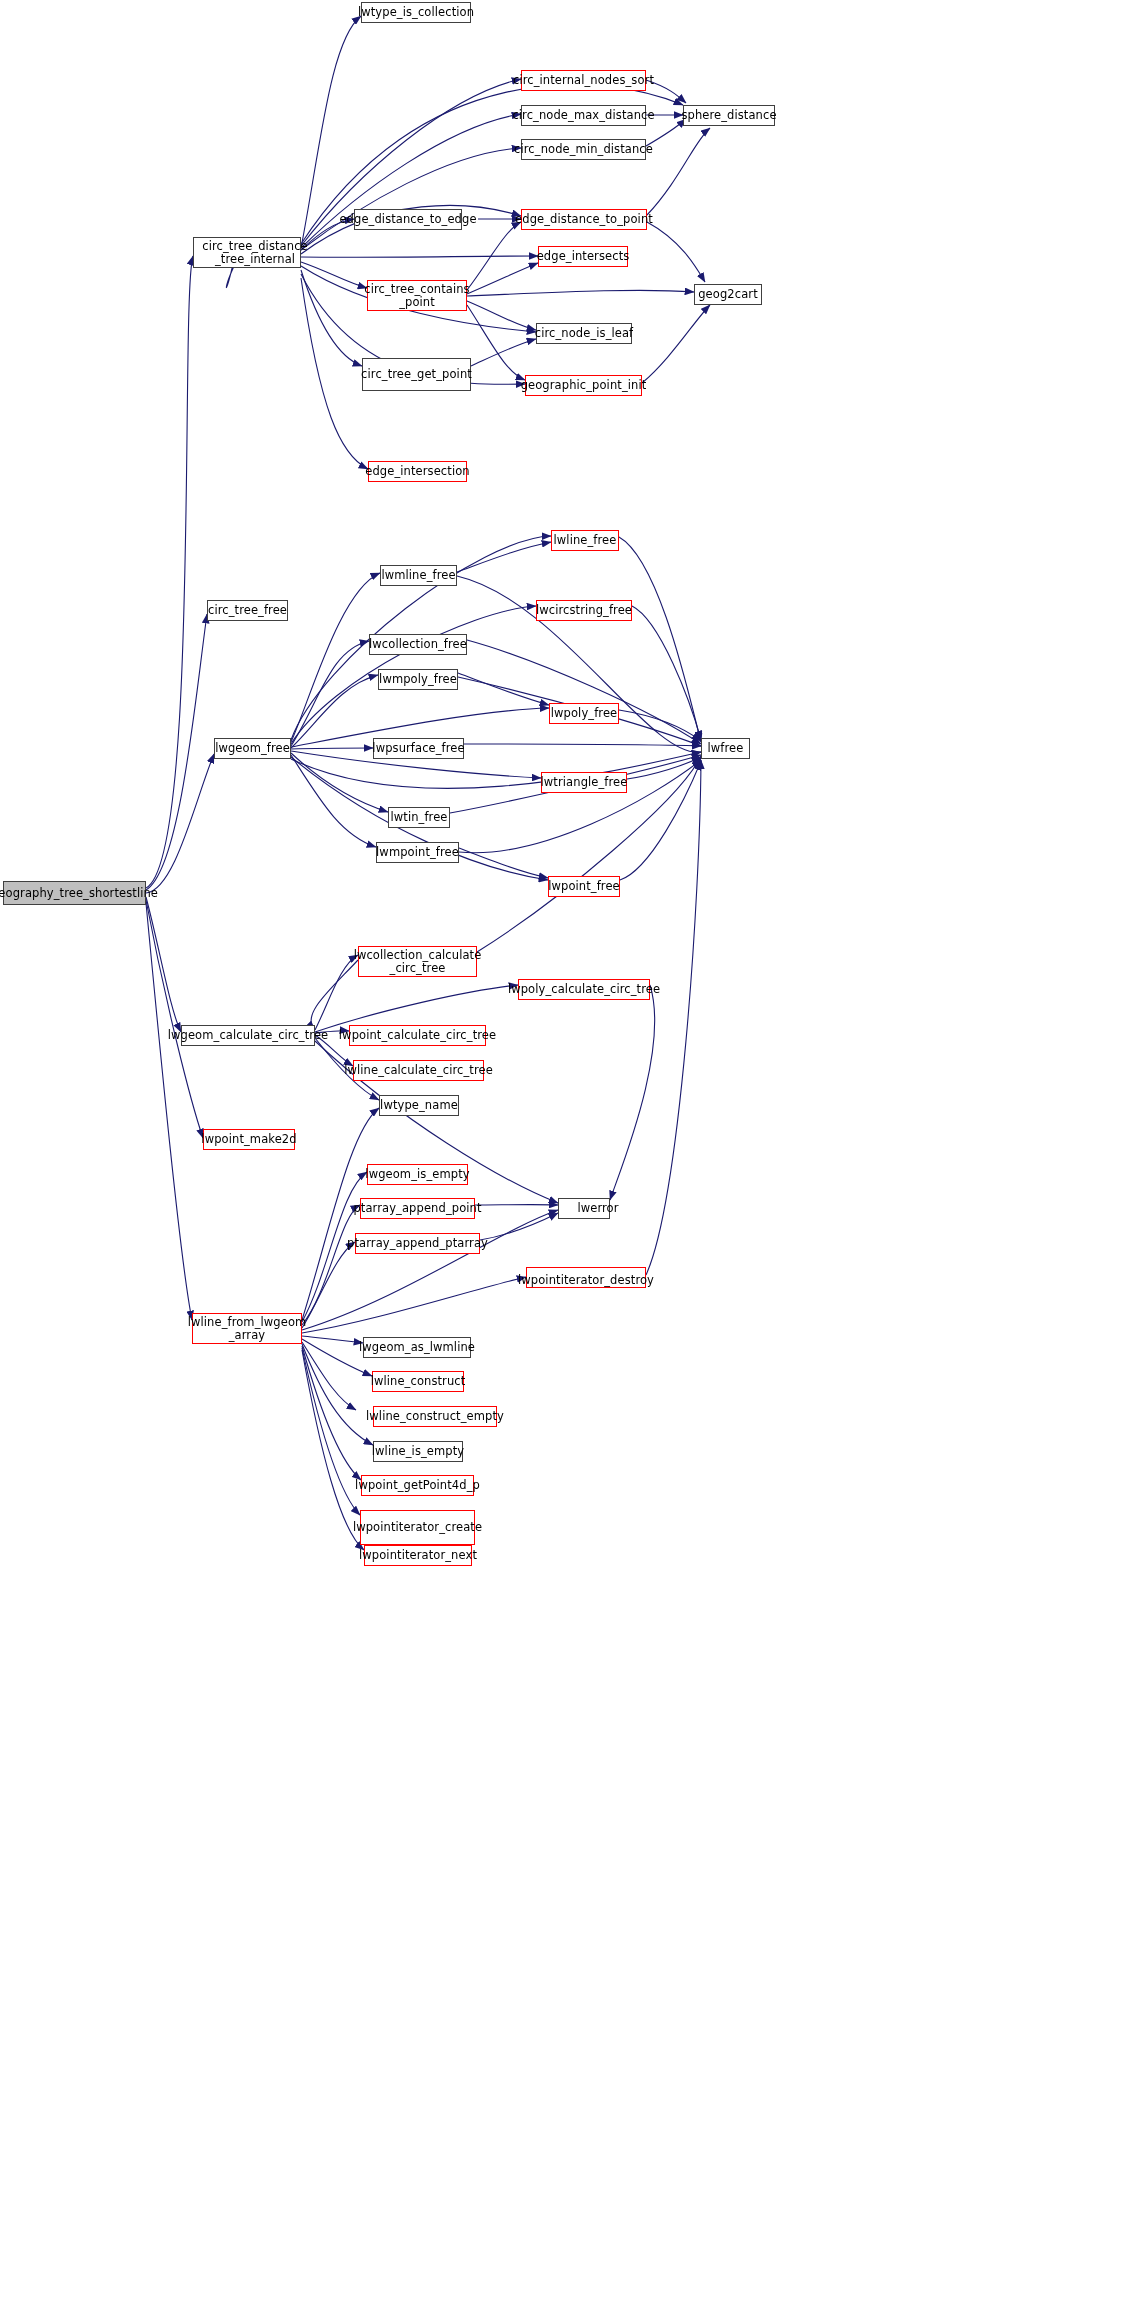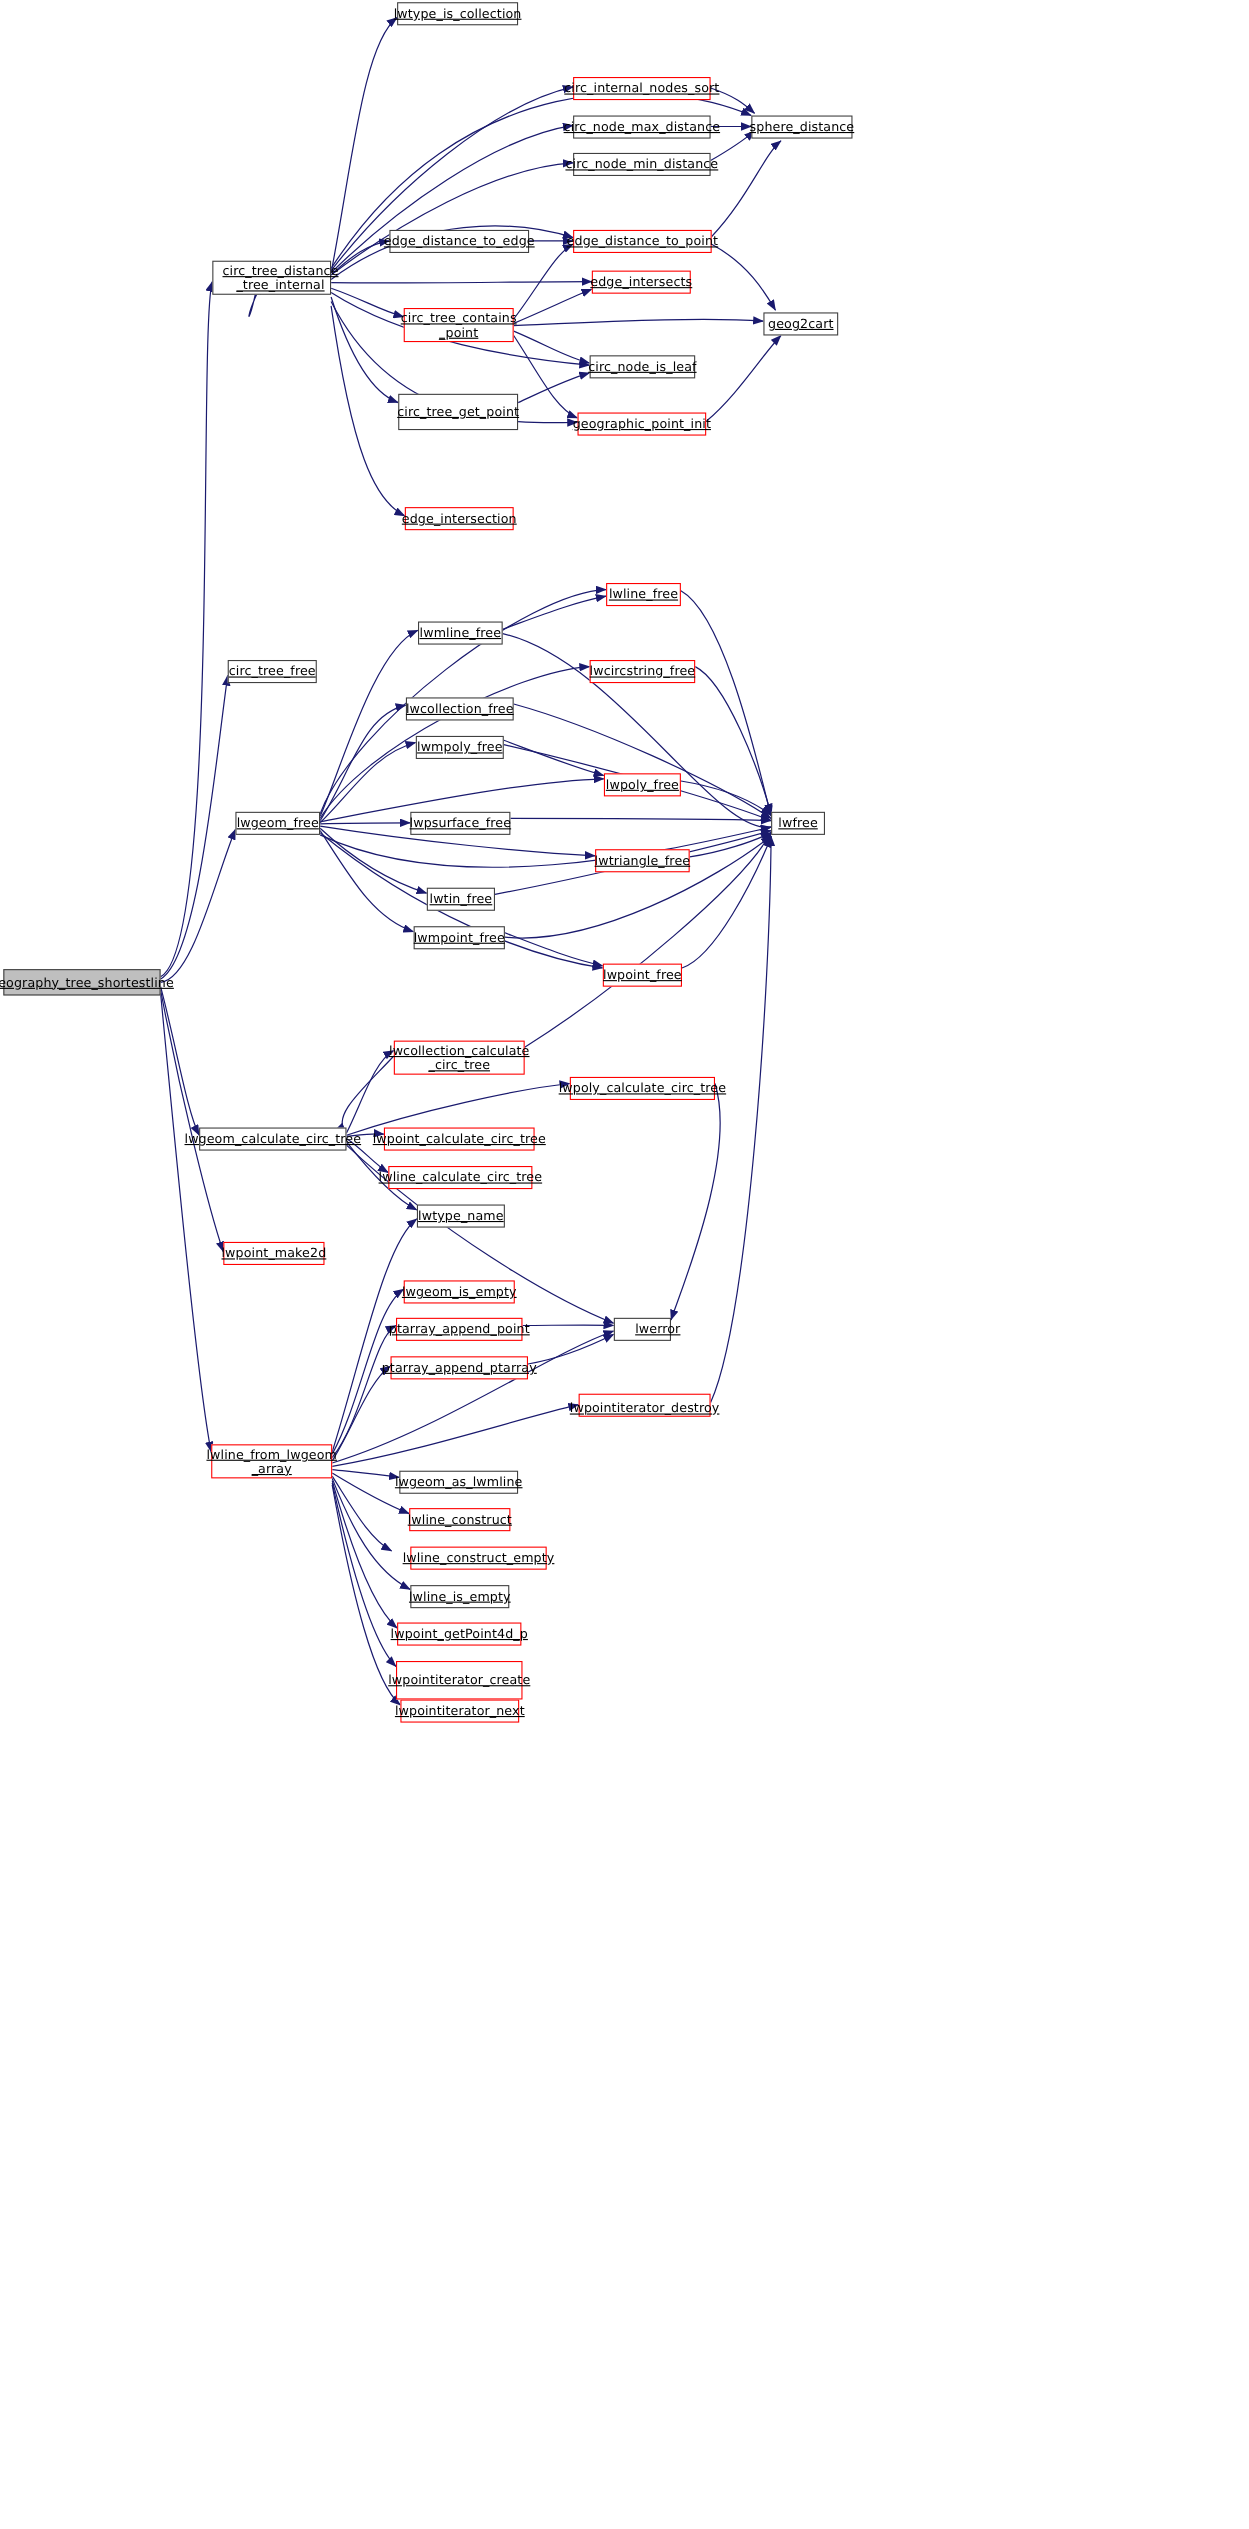--- a/index.html
+++ b/index.html
@@ -40,21 +40,21 @@
     white-space: pre-line;
     z-index: 5;
   }
   .node.red {
     border-color: #ff0000;
   }
   .node.root {
     background: #bfbfbf;
     border-color: #404040;
   }
-  .node span { display: block; text-decoration: underline; }
+  .node span { display: block; }
 </style>
 </head>
 <body>
 
 <div id="canvas">
 
   <svg id="edges" viewBox="0 0 1135 2299" width="1135" height="2299">
     <defs>
       <marker id="arrow" markerWidth="9" markerHeight="7" refX="8.5" refY="3.5" orient="auto" markerUnits="strokeWidth">
         <path d="M0,0 L9,3.5 L0,7 Z" fill="#1a1a6e"></path>
@@ -150,21 +150,21 @@
 
   <div id="node-layer">
       <div class="node root" style="left: 3px; top: 881px; width: 143px; height: 24px;"><span>geography_tree_shortestline</span></div>
       <div class="node" style="left: 193px; top: 237px; width: 108px; height: 31px; padding-left: 16px;"><span>circ_tree_distance
 _tree_internal</span></div>
       <div class="node" style="left: 361px; top: 2px; width: 110px; height: 21px;"><span>lwtype_is_collection</span></div>
       <div class="node red" style="left: 521px; top: 70px; width: 125px; height: 21px;"><span>circ_internal_nodes_sort</span></div>
       <div class="node" style="left: 521px; top: 105px; width: 125px; height: 21px;"><span>circ_node_max_distance</span></div>
       <div class="node" style="left: 521px; top: 139px; width: 125px; height: 21px;"><span>circ_node_min_distance</span></div>
       <div class="node" style="left: 683px; top: 105px; width: 92px; height: 21px;"><span>sphere_distance</span></div>
-      <div class="node" style="left: 354px; top: 209px; width: 127px; height: 21px;"><span>edge_distance_to_edge</span></div>
+      <div class="node" style="left: 354px; top: 209px; width: 108px; height: 21px;"><span>edge_distance_to_edge</span></div>
       <div class="node red" style="left: 521px; top: 209px; width: 126px; height: 21px;"><span>edge_distance_to_point</span></div>
       <div class="node red" style="left: 538px; top: 246px; width: 90px; height: 21px;"><span>edge_intersects</span></div>
       <div class="node red" style="left: 367px; top: 280px; width: 100px; height: 31px;"><span>circ_tree_contains
 _point</span></div>
       <div class="node" style="left: 694px; top: 284px; width: 68px; height: 21px;"><span>geog2cart</span></div>
       <div class="node" style="left: 536px; top: 323px; width: 96px; height: 21px;"><span>circ_node_is_leaf</span></div>
       <div class="node" style="left: 362px; top: 358px; width: 109px; height: 33px;"><span>circ_tree_get_point</span></div>
       <div class="node red" style="left: 525px; top: 375px; width: 117px; height: 21px;"><span>geographic_point_init</span></div>
       <div class="node red" style="left: 368px; top: 461px; width: 99px; height: 21px;"><span>edge_intersection</span></div>
       <div class="node red" style="left: 551px; top: 530px; width: 68px; height: 21px;"><span>lwline_free</span></div>

